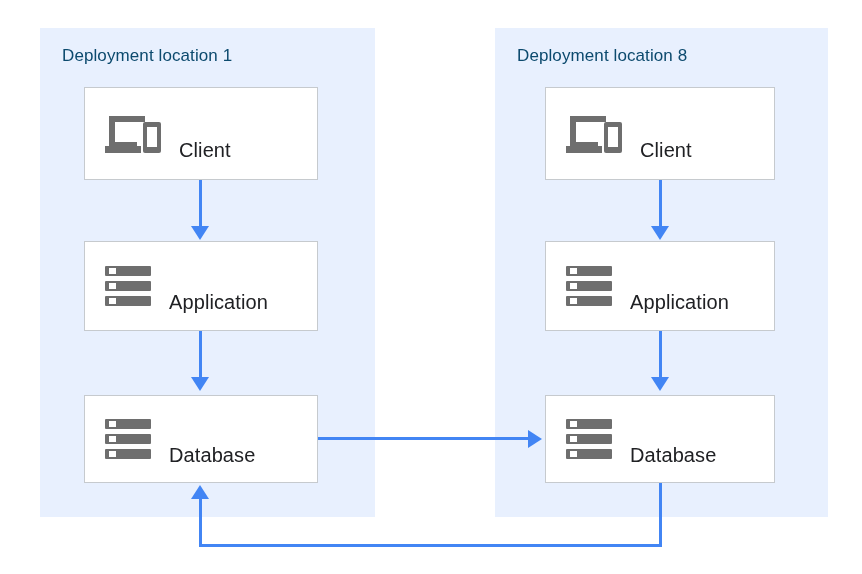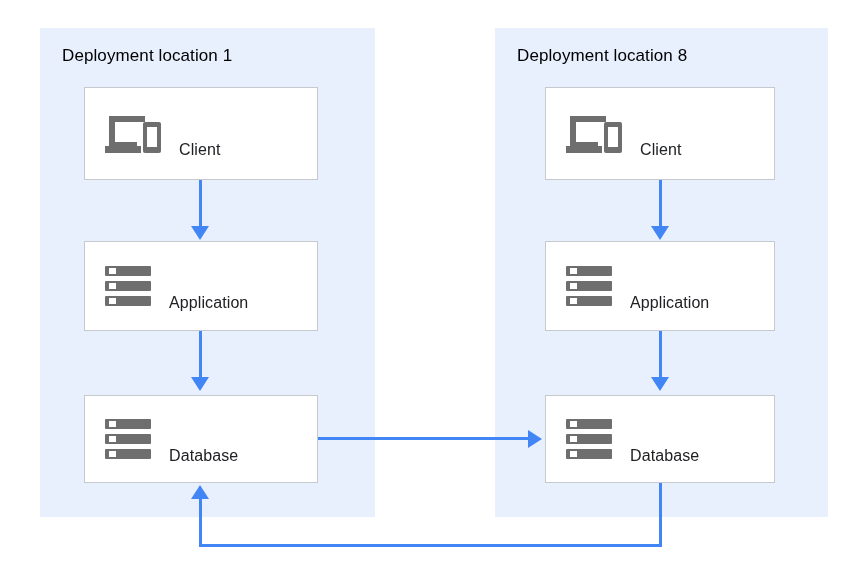--- a/index.html
+++ b/index.html
@@ -27,37 +27,37 @@
   }
   #zone-1 { left: 40px;  top: 28px; width: 335px; height: 489px; }
   #zone-2 { left: 495px; top: 28px; width: 333px; height: 489px; }
 
   .zone-label {
     position: absolute;
     left: 22px;
     top: 18px;
     font-size: 17px;
     line-height: 20px;
-    color: #000000;
+    color: #0c4a6e;
     white-space: nowrap;
     letter-spacing: 0.1px;
   }
 
   
   .node {
     position: absolute;
     background: #ffffff;
     border: 1px solid #c6cace;
     box-sizing: border-box;
     display: flex;
     align-items: center;
     padding-left: 20px;
   }
   .node-label {
-    font-size: 16px;
+    font-size: 20px;
     color: #202124;
     white-space: nowrap;
     margin-left: 18px;
     letter-spacing: 0.1px;
     margin-top: 33px;
   }
 
   
   #node-client-1 { left: 84px;  top: 87px;  width: 234px; height: 93px; }
   #node-app-1    { left: 84px;  top: 241px; width: 234px; height: 90px; }

